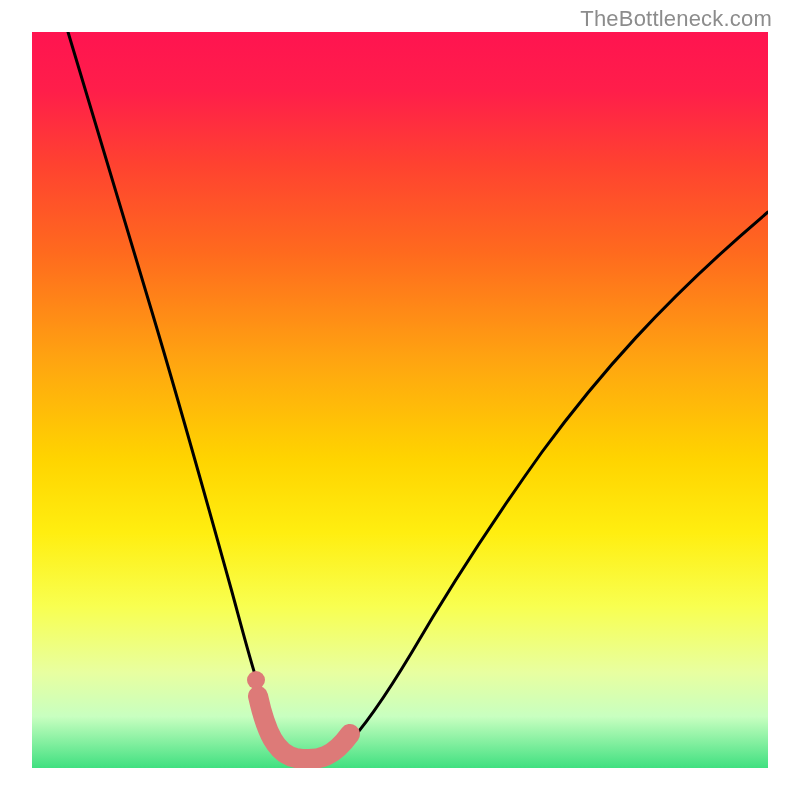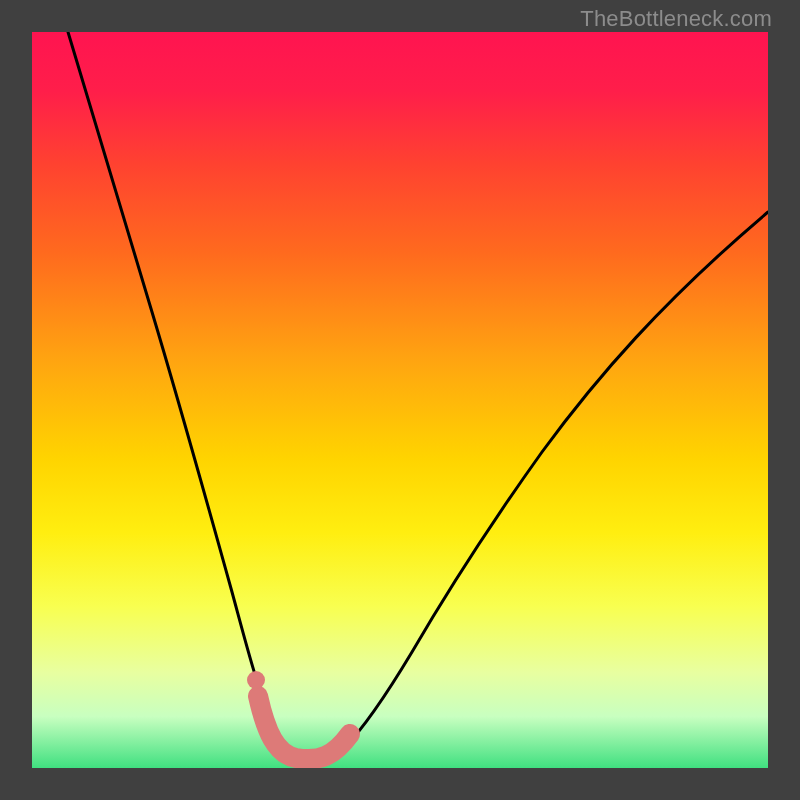--- a/index.html
+++ b/index.html
@@ -10,21 +10,21 @@
     background: #000;
     overflow: hidden;
     font-family: Arial, Helvetica, sans-serif;
   }
   .frame {
     position: absolute;
     top: 0;
     left: 0;
     width: 800px;
     height: 800px;
-    background: #404040;
+    background: #ffffff;
   }
   .plot-area {
     position: absolute;
     top: 32px;
     left: 32px;
     width: 736px;
     height: 736px;
     background: linear-gradient(
       to bottom,
       #ff1450 0%,

